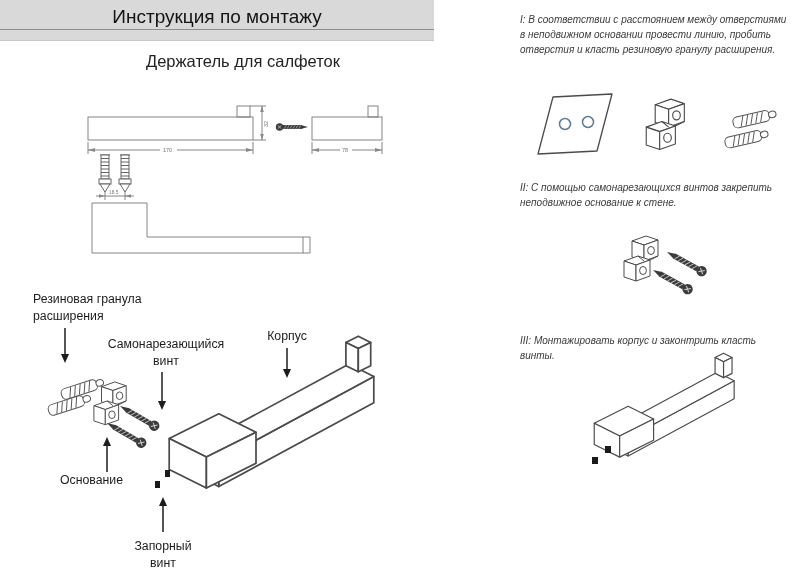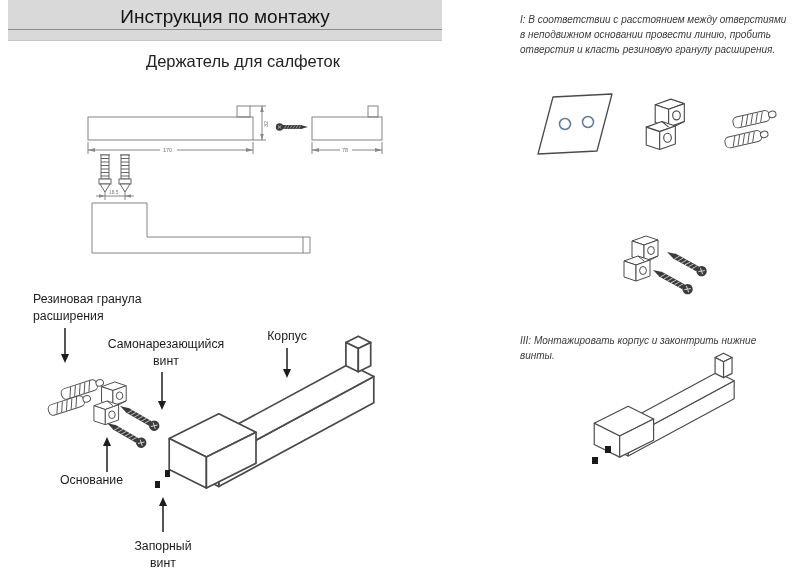--- a/index.html
+++ b/index.html
@@ -1,20 +1,20 @@
 <!DOCTYPE html>
 <html><head>
 <meta charset="utf-8">
 <style>
   html,body{margin:0;padding:0;background:#fff;}
   .page{position:relative;width:800px;height:572px;background:#ffffff;
         font-family:"Liberation Sans",sans-serif;overflow:hidden;}
 
   
-  .band{position:absolute;left:8px;top:0;width:434px;height:40px;background:#d9d9d9;
+  .band{position:absolute;left:0;top:0;width:434px;height:40px;background:#d9d9d9;
         border-bottom:1px solid #c6c6c6;}
   .band-title{position:absolute;left:0;right:0;top:0;height:29px;line-height:33px;
         text-align:center;font-size:19px;color:#141414;border-bottom:1px solid #8f8f8f;}
   .subtitle{position:absolute;left:80px;top:52px;width:260px;text-align:right;
         font-size:16.5px;color:#222;}
 
   
   .step-text{position:absolute;left:520px;width:272px;font-size:10px;
         line-height:1.52;color:#3a3a3a;font-style:italic;}
   .st1{top:12px;} .st2{top:180px;} .st3{top:333px;}
@@ -188,26 +188,27 @@
     <g>
       <path d="M33,13 L92,10 L77,67 L18,70 Z" fill="#fff" stroke="#4a4a4a" stroke-width="1.3" stroke-linejoin="round"></path>
       <circle cx="45" cy="40" r="5.5" fill="#fff" stroke="#5f7b92" stroke-width="1.5"></circle>
       <circle cx="68" cy="38" r="5.5" fill="#fff" stroke="#5f7b92" stroke-width="1.5"></circle>
     </g>
     <use href="#base-part" transform="translate(124,14) scale(1.12)"></use>
     <use href="#anchor-plug" transform="translate(212,34) rotate(-13)"></use>
     <use href="#anchor-plug" transform="translate(204,54) rotate(-13)"></use>
   </svg>
 
+  <div class="step-text st2">II: С помощью самонарезающихся винтов закрепить неподвижное основание к стене.</div>
   <svg style="left:600px;top:225px;" width="170" height="100" viewBox="0 0 170 100">
     <use href="#base-part" transform="translate(22,10)"></use>
     <use href="#screw-dark" transform="translate(67,27) rotate(29)"></use>
     <use href="#screw-dark" transform="translate(53,45) rotate(29)"></use>
   </svg>
 
-  <div class="step-text st3">III: Монтажировать корпус и законтрить нижние винты.</div>
+  <div class="step-text st3">III: Монтажировать корпус и законтрить класть винты.</div>
   <svg style="left:578px;top:345px;" width="215" height="130" viewBox="0 0 215 130">
     <use href="#body-part" transform="translate(12,4) scale(1.06)"></use>
     <rect x="27" y="101" width="6" height="7" fill="#1a1a1a"></rect>
     <rect x="14" y="112" width="6" height="7" fill="#1a1a1a"></rect>
   </svg>
 
 </div>
 
 </body></html>

